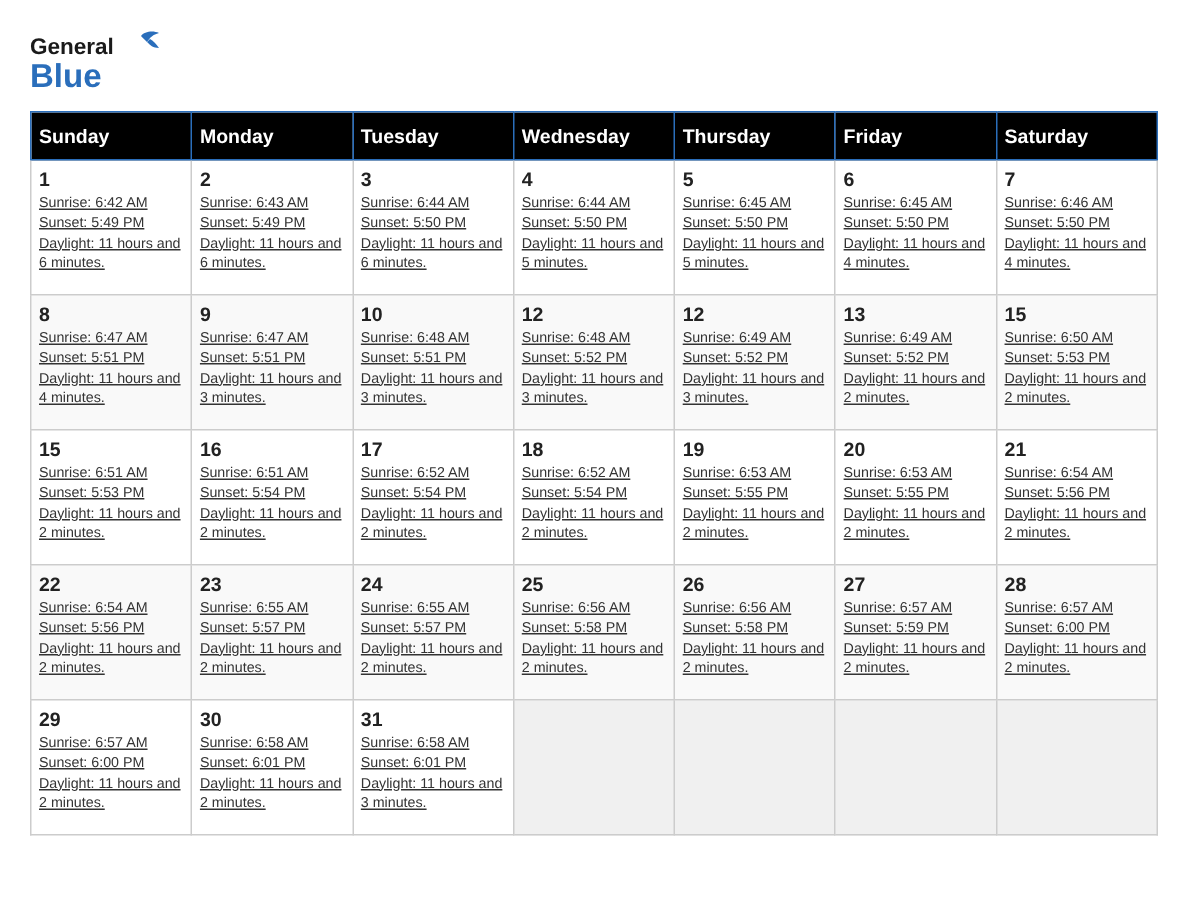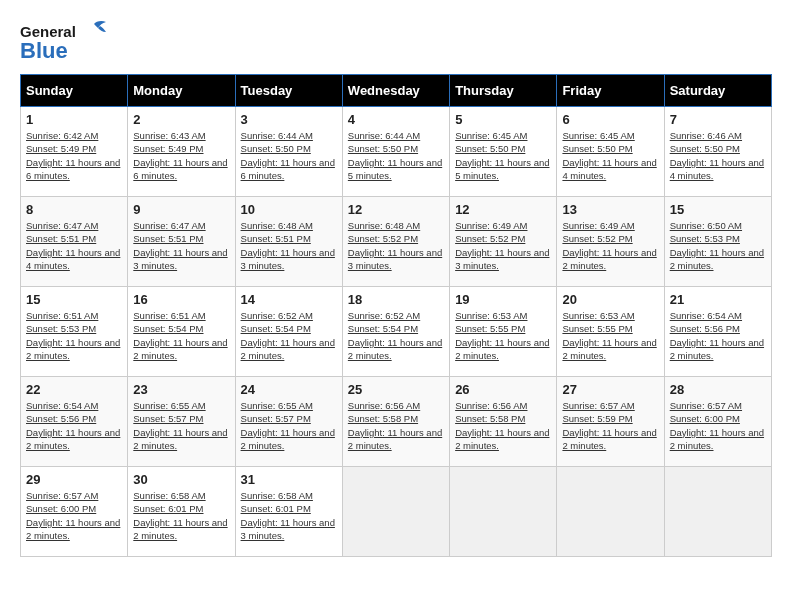--- a/index.html
+++ b/index.html
@@ -180,21 +180,21 @@
       <tr>
         <td>
         <div class="day-num">15</div>
         <div class="day-info">Sunrise: 6:51 AM<br>Sunset: 5:53 PM<br>Daylight: 11 hours and 2 minutes.</div>
       </td>
         <td>
         <div class="day-num">16</div>
         <div class="day-info">Sunrise: 6:51 AM<br>Sunset: 5:54 PM<br>Daylight: 11 hours and 2 minutes.</div>
       </td>
         <td>
-        <div class="day-num">14</div>
+        <div class="day-num">17</div>
         <div class="day-info">Sunrise: 6:52 AM<br>Sunset: 5:54 PM<br>Daylight: 11 hours and 2 minutes.</div>
       </td>
         <td>
         <div class="day-num">18</div>
         <div class="day-info">Sunrise: 6:52 AM<br>Sunset: 5:54 PM<br>Daylight: 11 hours and 2 minutes.</div>
       </td>
         <td>
         <div class="day-num">19</div>
         <div class="day-info">Sunrise: 6:53 AM<br>Sunset: 5:55 PM<br>Daylight: 11 hours and 2 minutes.</div>
       </td>

